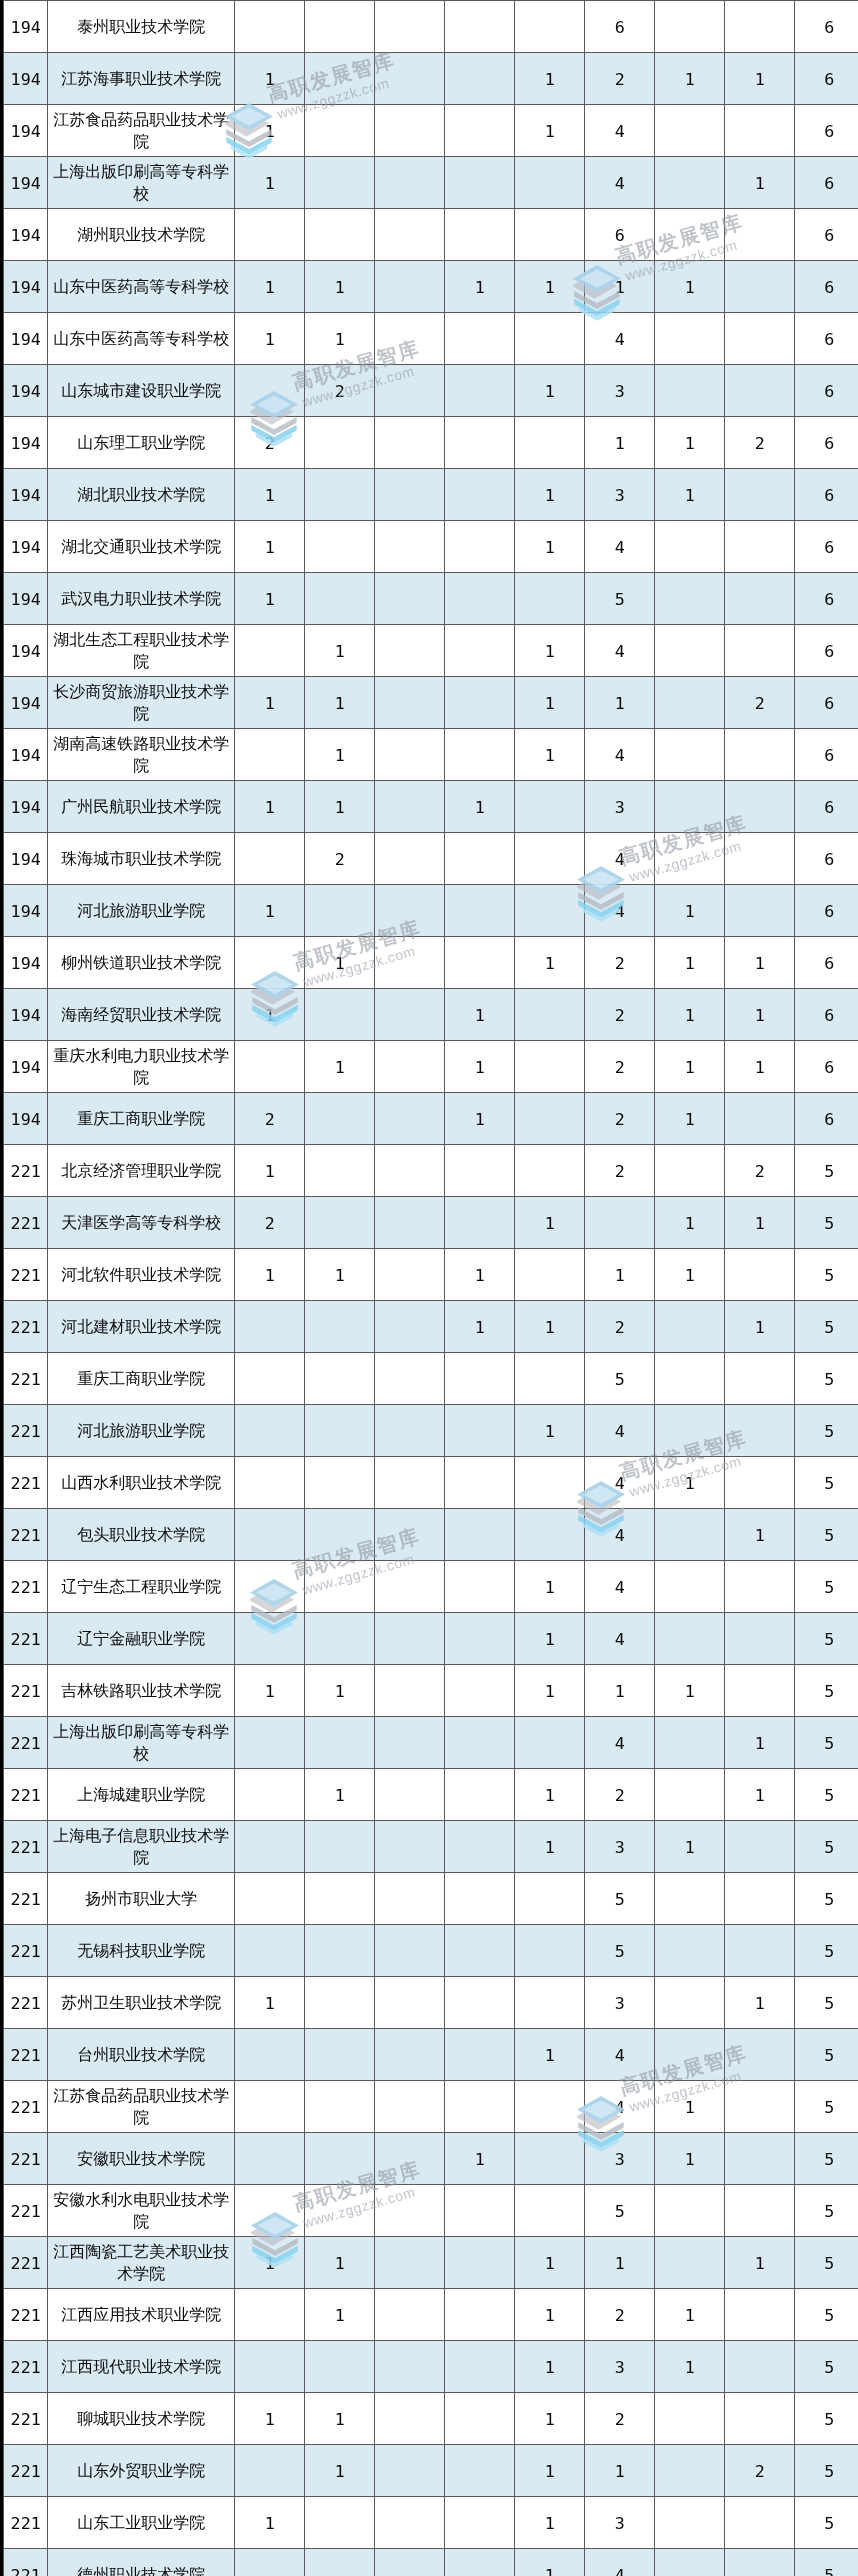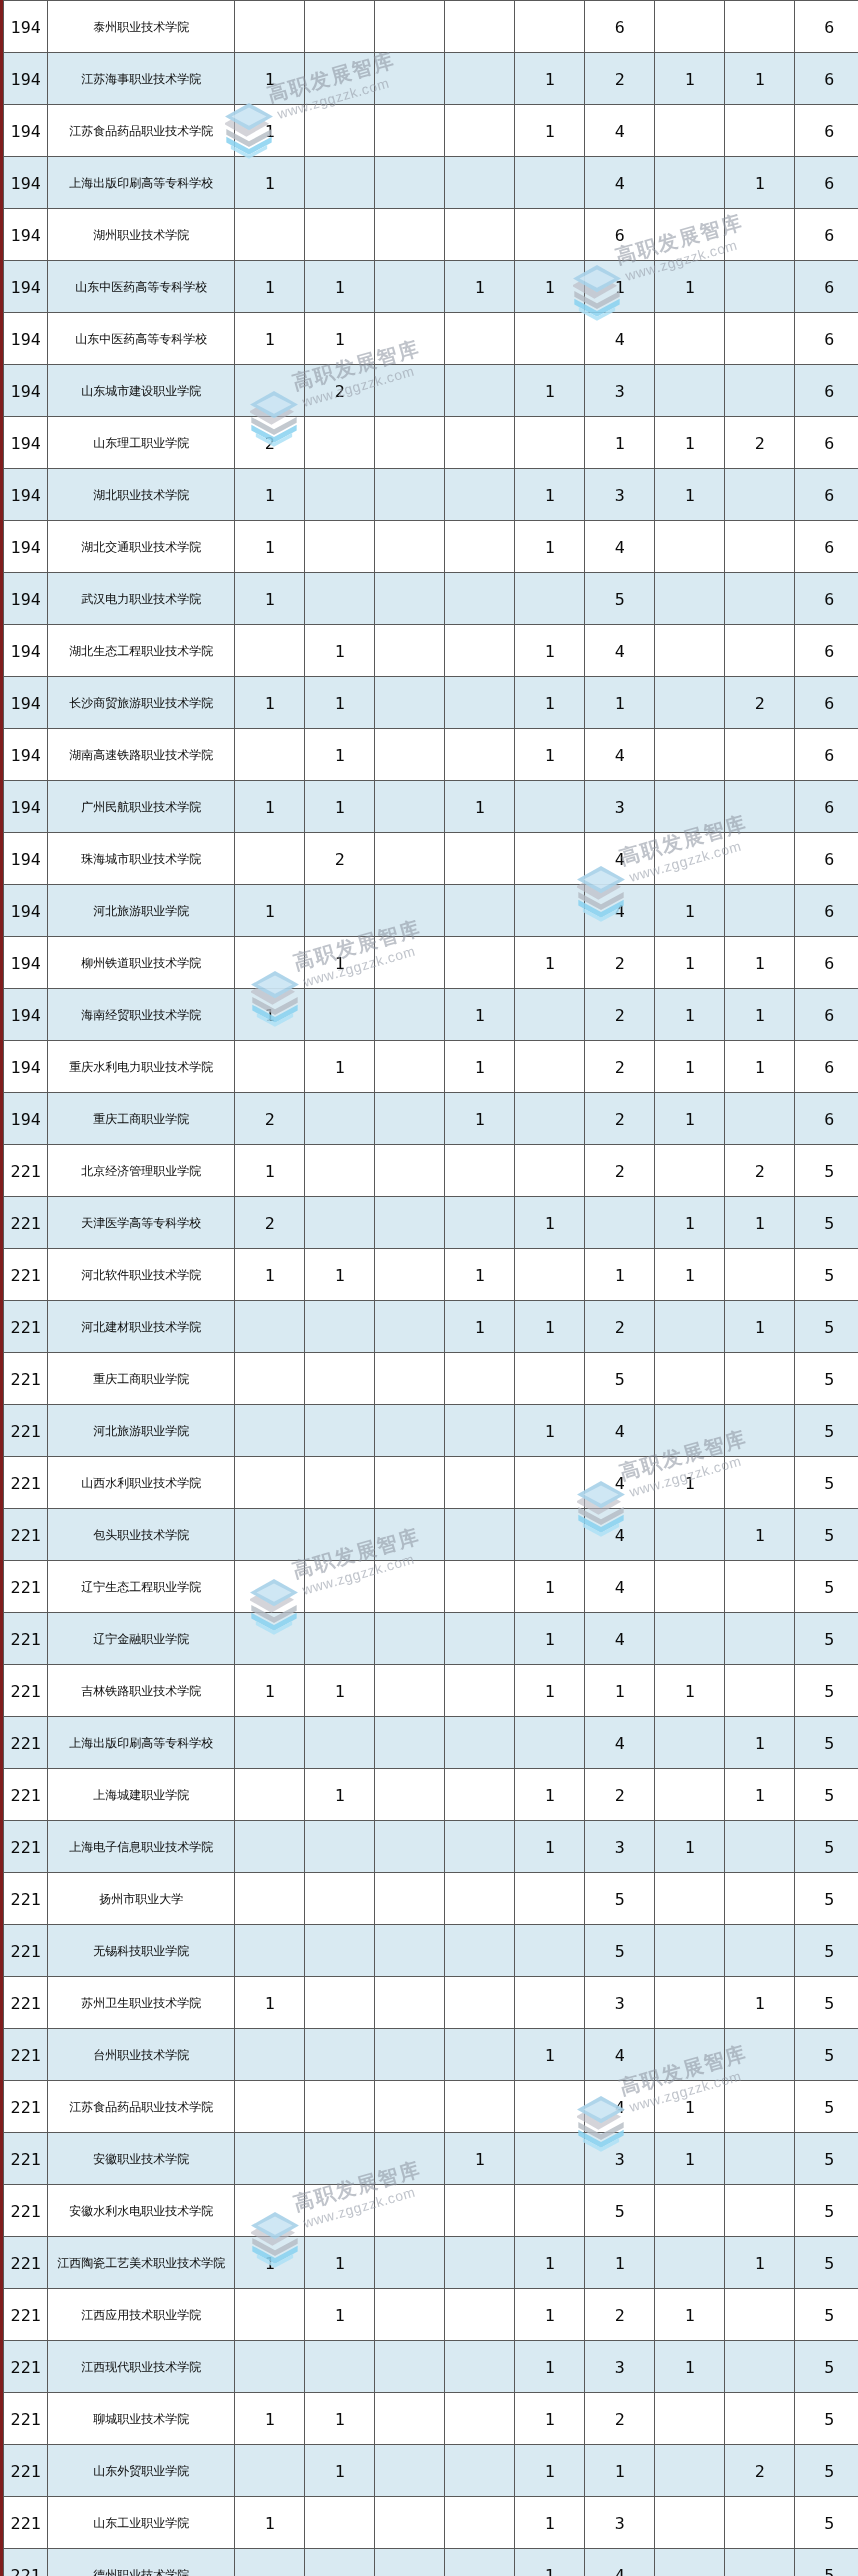--- a/index.html
+++ b/index.html
@@ -1,34 +1,34 @@
 <!DOCTYPE html>
 <html style="font-size:10.3px"><head>
 <meta charset="utf-8">
 <style>
   html,body{margin:0;padding:0;background:#ffffff;}
   body{width:859px;height:2576px;font-family:"Liberation Sans",sans-serif;}
-  .page{position:relative;width:859px;height:2576px;overflow:hidden;background:#7f1d1d;}
+  .page{position:relative;width:859px;height:2576px;overflow:hidden;background:#000000;}
 
   table.grid{
     position:absolute;left:3.2px;top:0;
     border-collapse:collapse;table-layout:fixed;
     width:856px;
   }
   table.grid td{
     border:1.3px solid #595959;
     text-align:center;vertical-align:middle;
     color:#0a0a0a;overflow:hidden;
     padding:0;
   }
   table.grid tr{height:52px;}
   tr.row-odd td{background:#ffffff;}
   tr.row-even td{background:#d9eaf2;}
   td.rank{font-family:"DejaVu Sans Mono",monospace;font-size:16.7px;}
-  td.name{font-size:12px;line-height:22px;padding:1.3px 6.4px;}
+  td.name{font-size:16px;line-height:22px;padding:1.3px 6.4px;}
   td.val,td.total{font-family:"DejaVu Sans Mono",monospace;font-size:16.7px;}
 
   
   .wm{position:absolute;z-index:6;pointer-events:none;display:flex;align-items:flex-start;}
   .wm-logo{width:48px;height:57px;flex:0 0 auto;opacity:.92;}
   .wm-text{
     position:relative;left:2.6px;top:-22px;
     transform:rotate(-16deg);transform-origin:left bottom;
     white-space:nowrap;
   }

